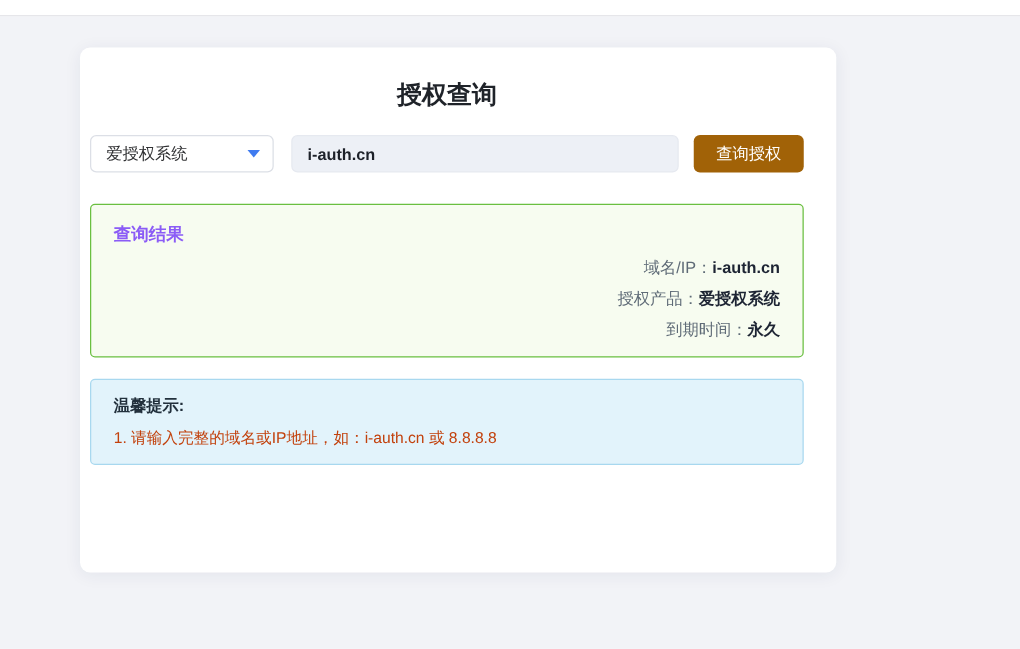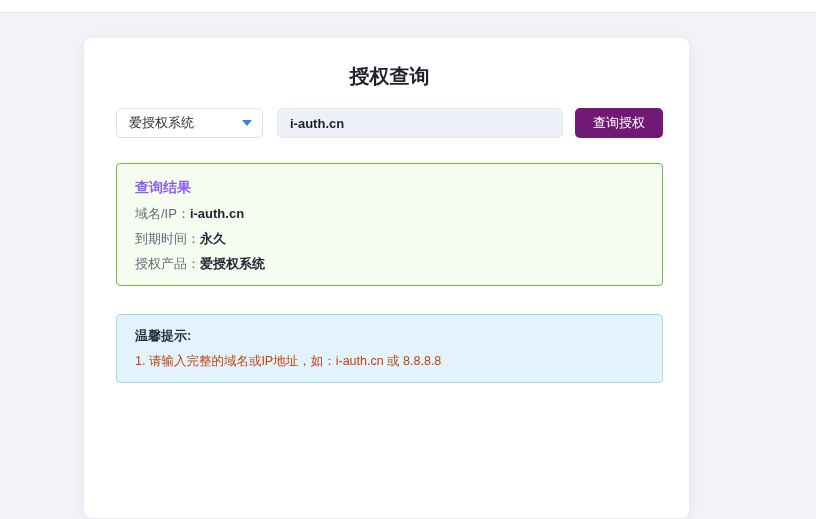--- a/index.html
+++ b/index.html
@@ -9,26 +9,26 @@
     background: #f2f3f7;
     overflow: hidden;
   }
   .topbar {
     height: 13px;
     background: #ffffff;
     border-bottom: 1px solid #e6e6ea;
   }
   .card {
     position: absolute;
-    left: 84px; top: 38px;
-    width: 605px; height: 480px;
+    left: 64px; top: 38px;
+    width: 605px; height: 420px;
     background: #ffffff;
     border-radius: 8px;
     box-shadow: 0 2px 14px rgba(30, 40, 80, 0.07);
-    padding: 24px 26px 0 32px;
+    padding: 24px 26px 0 8px;
   }
   .card-title {
     text-align: center;
     font-size: 20px;
     font-weight: bold;
     color: #1f2329;
     line-height: 28px;
   }
   .form-row {
     margin-top: 18px;
@@ -71,21 +71,21 @@
     font-weight: bold;
     color: #1d2129;
     font-family: "Liberation Sans", "DejaVu Sans", sans-serif;
     outline: none;
   }
   .submit-btn {
     flex: 0 0 auto;
     margin-left: 12px;
     width: 88px;
     height: 30px;
-    background: #701a75;
+    background: #a16207;
     border: none;
     border-radius: 5px;
     color: #ffffff;
     font-size: 13px;
     cursor: pointer;
     font-family: "Liberation Sans", "DejaVu Sans", sans-serif;
   }
   .result-box {
     margin-top: 25px;
     border: 1px solid #6abf40;
@@ -96,25 +96,26 @@
   .result-title {
     font-size: 14px;
     font-weight: bold;
     color: #8b5cf6;
     line-height: 20px;
   }
   .result-row {
     margin-top: 8px;
     font-size: 13px;
     line-height: 17px;
+    text-align: right;
   }
   .result-row .lbl { color: #5f6b77; }
   .result-row .val { color: #1d2433; font-weight: bold; }
   .tips-box {
-    margin-top: 28px;
+    margin-top: 17px;
     border: 1px solid #a8d8ef;
     background: #e2f3fb;
     border-radius: 4px;
     padding: 12px 18px;
   }
   .tips-title {
     font-size: 13px;
     font-weight: bold;
     color: #22303c;
     line-height: 18px;
@@ -143,24 +144,24 @@
     <input class="query-input" type="text" value="i-auth.cn" style="">
     <button class="submit-btn">查询授权</button>
   </div>
 
   <div class="result-box">
     <div class="result-title">查询结果</div>
     <div class="result-row">
       <span class="lbl">域名/IP：</span><span class="val">i-auth.cn</span>
     </div>
     <div class="result-row">
-      <span class="lbl">到期时间：</span><span class="val">永久</span>
+      <span class="lbl">授权产品：</span><span class="val">爱授权系统</span>
     </div>
     <div class="result-row">
-      <span class="lbl">授权产品：</span><span class="val">爱授权系统</span>
+      <span class="lbl">到期时间：</span><span class="val">永久</span>
     </div>
   </div>
 
   <div class="tips-box">
     <div class="tips-title">温馨提示:</div>
     <div class="tips-item">1. 请输入完整的域名或IP地址，如：i-auth.cn 或 8.8.8.8</div>
   </div>
 
 </div>
 

